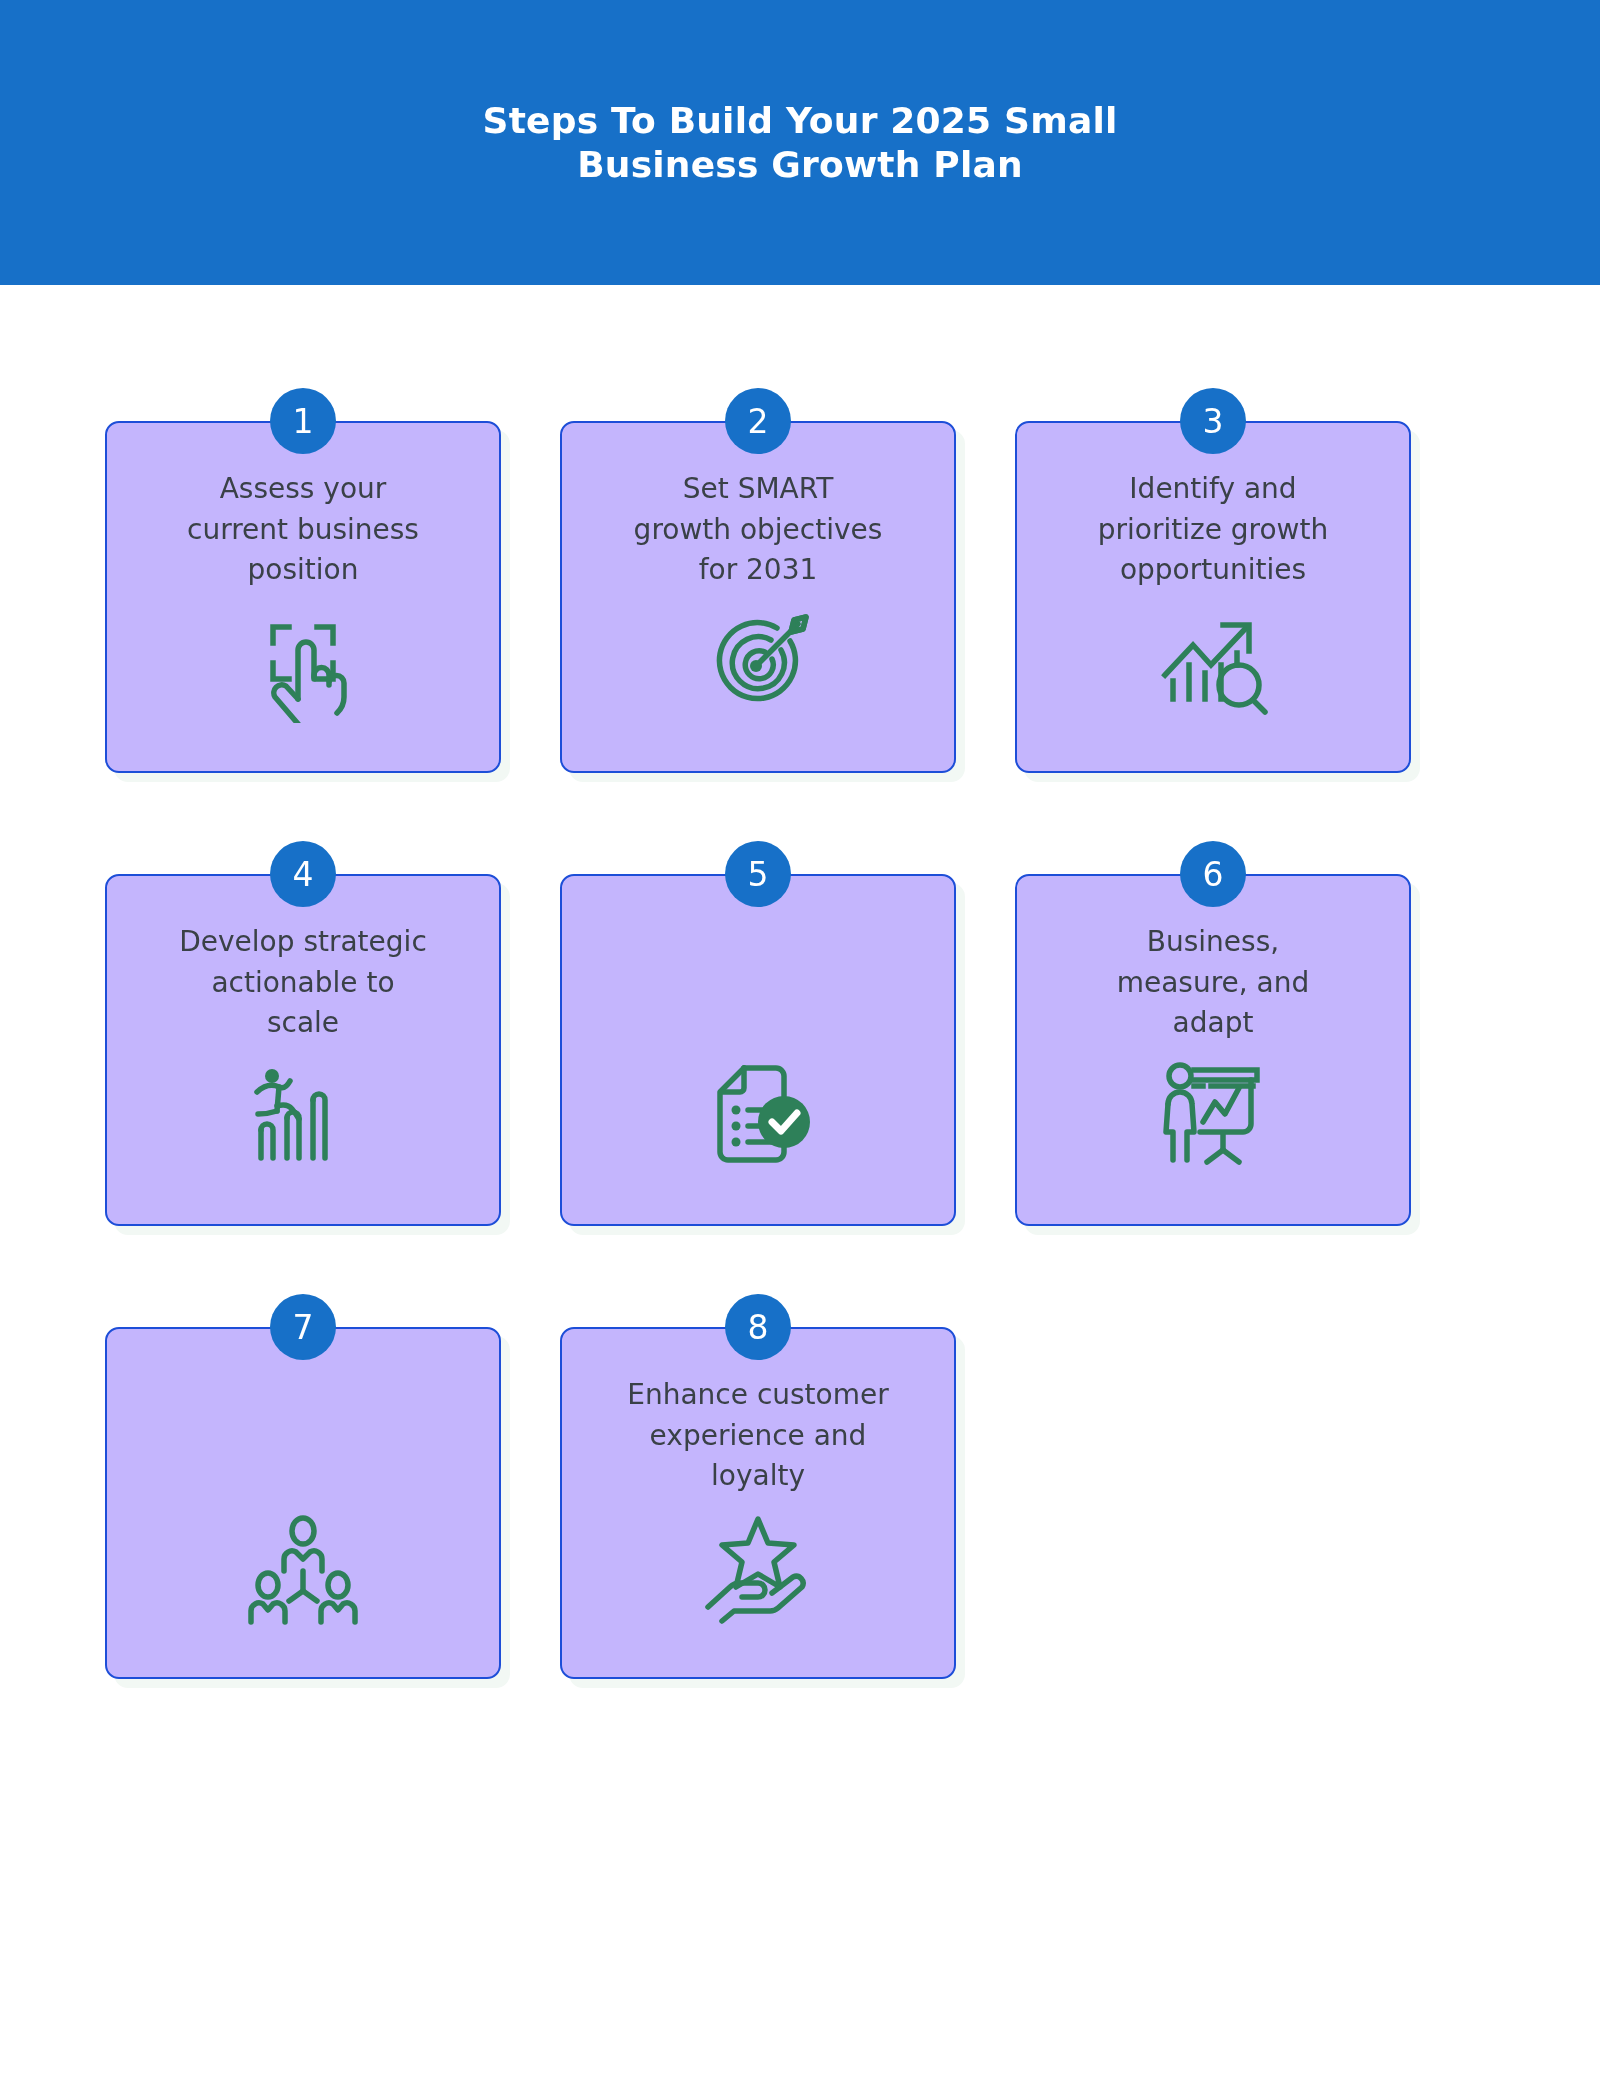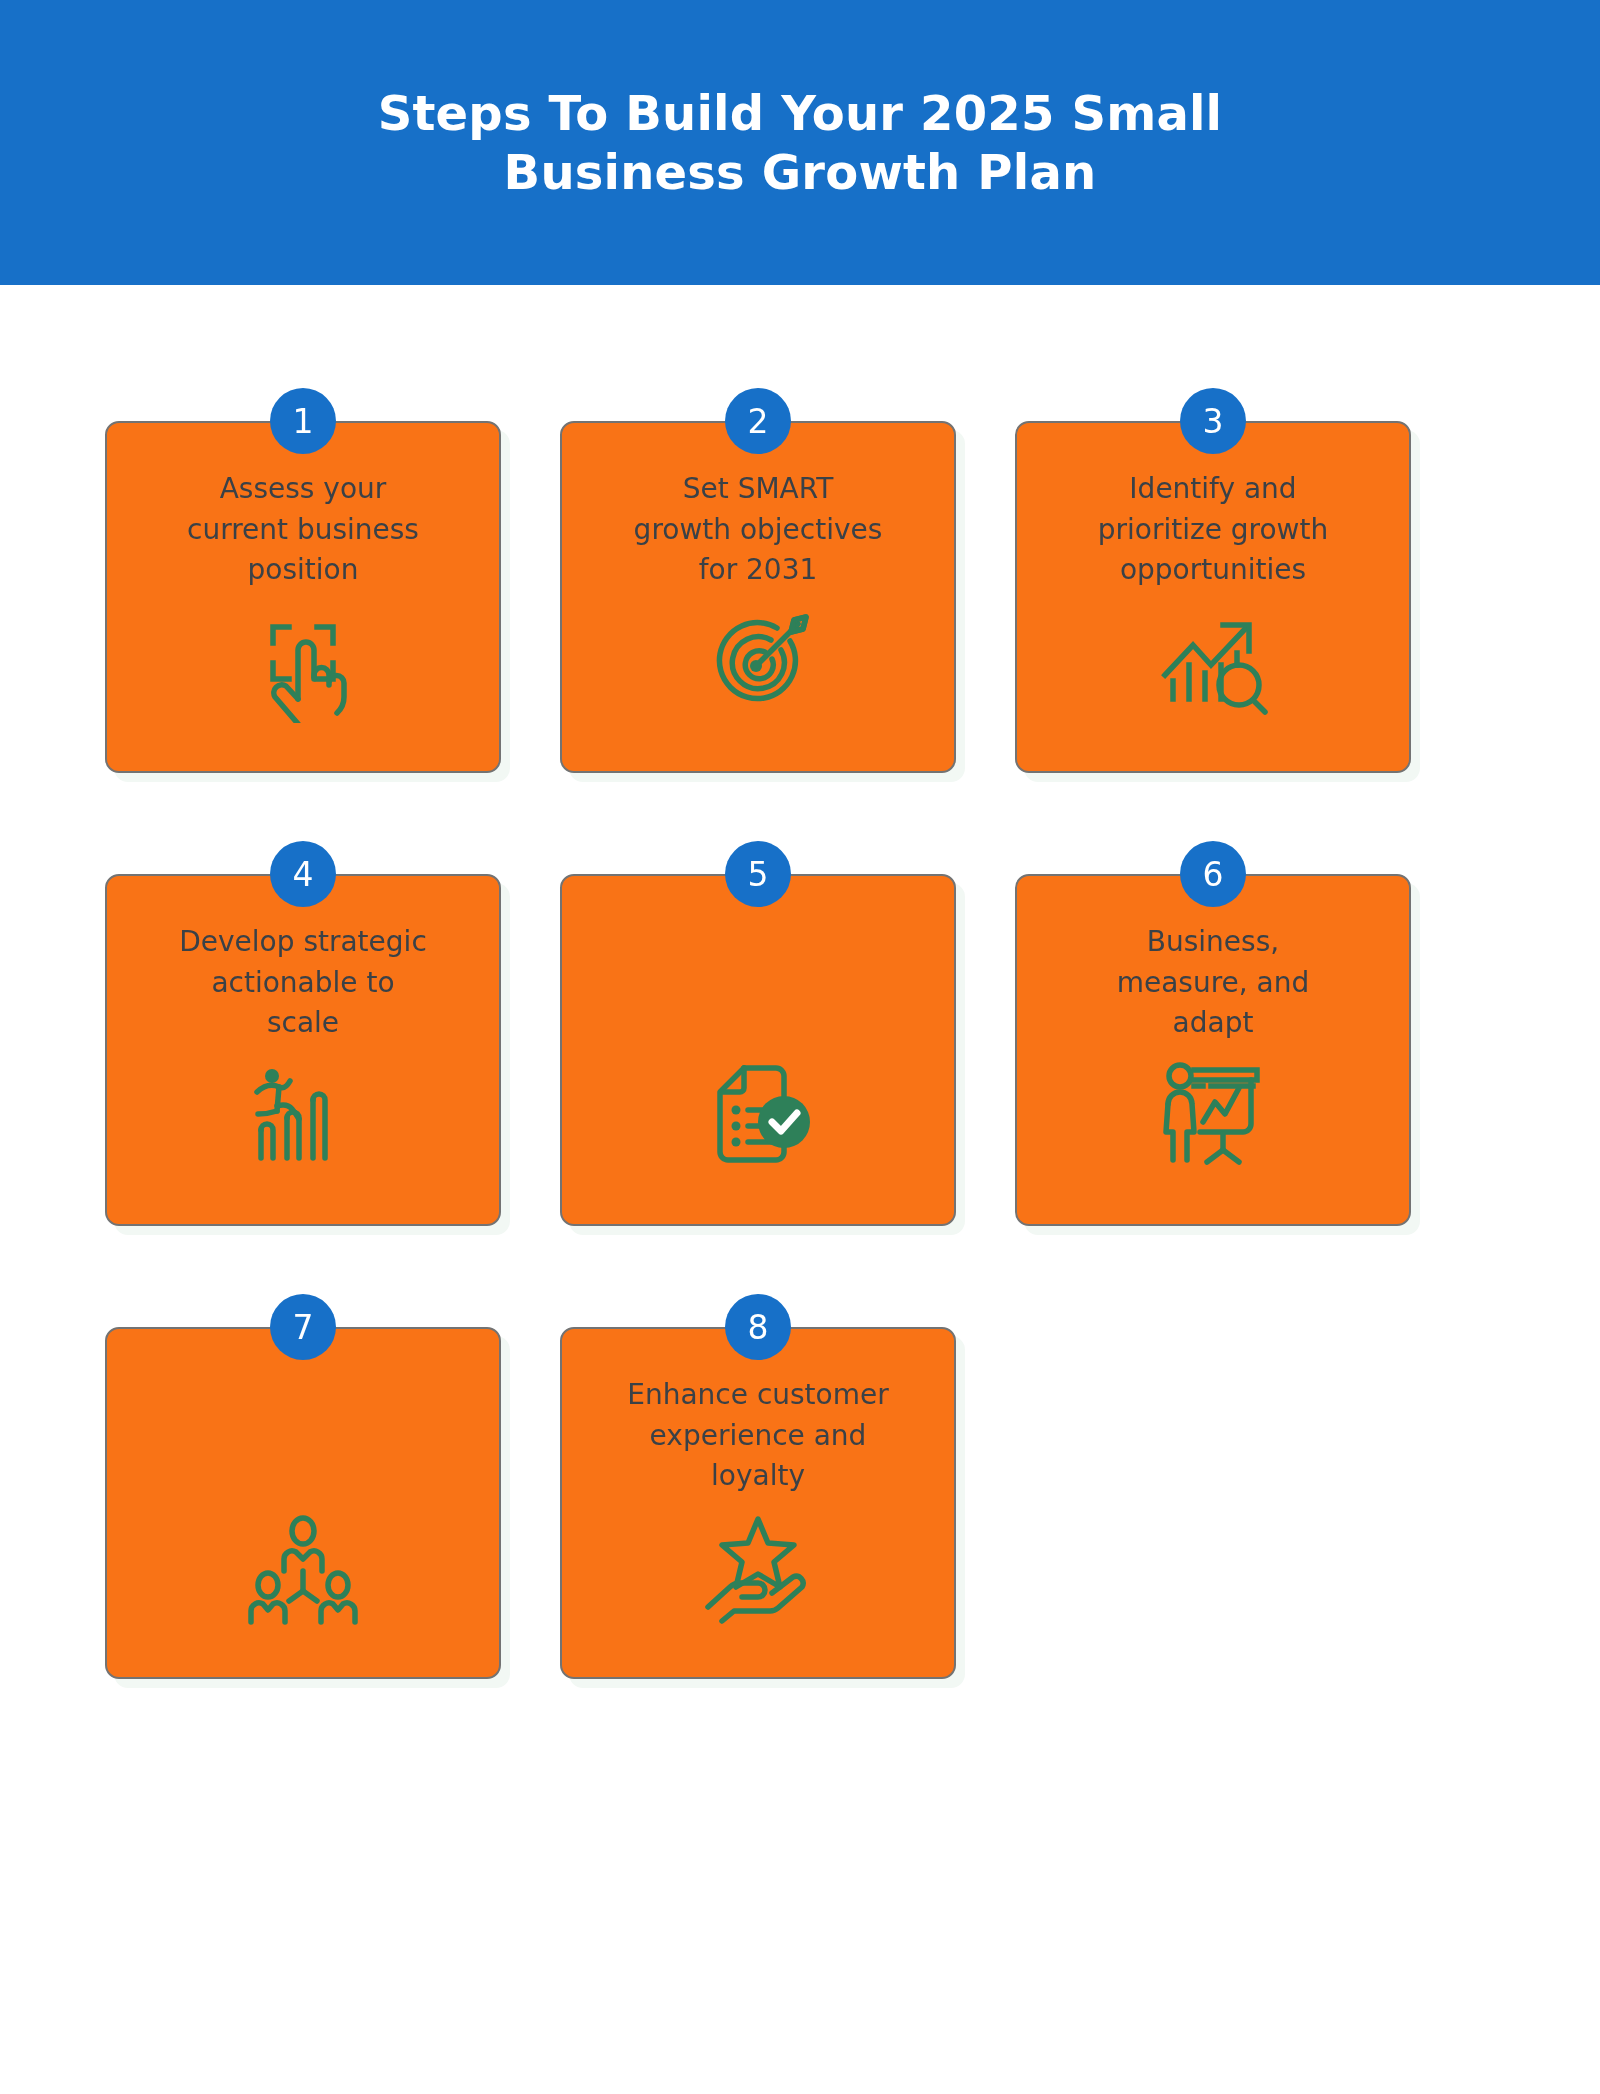--- a/index.html
+++ b/index.html
@@ -19,21 +19,21 @@
     background: #1770c8;
     display: flex;
     align-items: center;
     justify-content: center;
     padding: 0 260px;
   }
   .banner-title {
     margin: 16px;
     color: #ffffff;
     font-family: "DejaVu Sans", "Liberation Sans", sans-serif;
-    font-size: 48px;
+    font-size: 36px;
     font-weight: bold;
     line-height: 1.22;
     text-align: center;
     letter-spacing: 0.2px;
     white-space: pre-line;
   }
 
   
   .steps-grid {
     position: relative;
@@ -51,22 +51,22 @@
   .step-card-wrap {
     position: relative;
     width: 396px;
     padding-top: 33px;   
   }
 
   .step-card {
     position: relative;
     width: 396px;
     height: 352px;
-    background: #f97316;
-    border: 2px solid #737373;
+    background: #c4b5fd;
+    border: 2px solid #1d4ed8;
     border-radius: 14px;
     box-shadow: 9px 9px 0 0 #f2f8f4;
     display: flex;
     flex-direction: column;
     align-items: center;
     padding: 46px 34px 26px 34px;
   }
 
   .step-badge {
     position: absolute;

